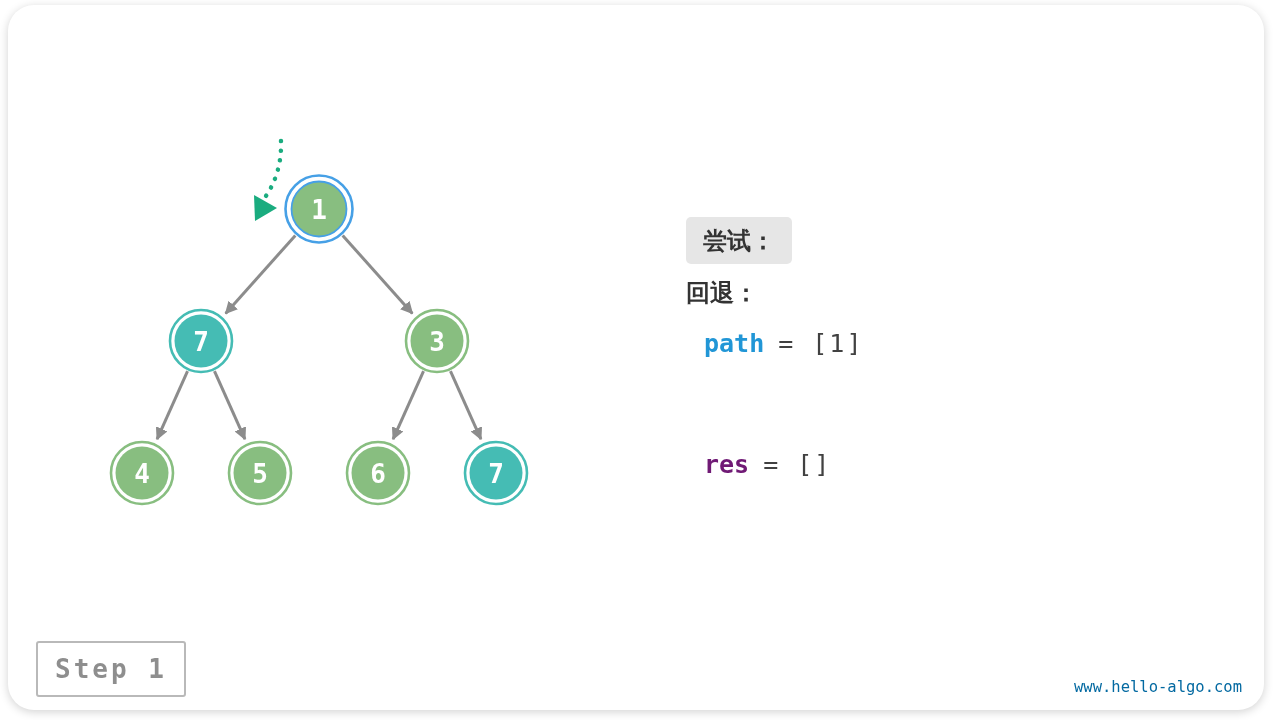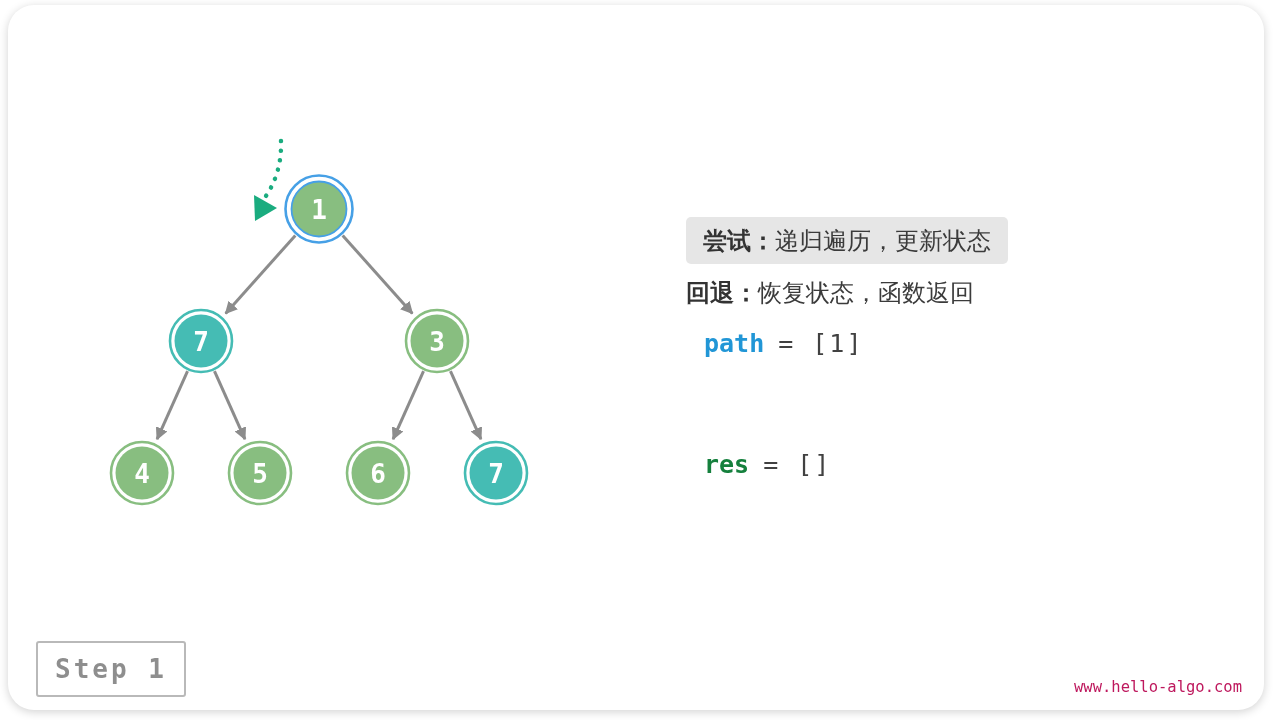--- a/index.html
+++ b/index.html
@@ -45,21 +45,21 @@
     position: absolute;
     font-family: "DejaVu Sans Mono", "Liberation Mono", monospace;
     font-size: 25px;
     color: #414141;
     white-space: nowrap;
   }
   .path-line { left: 704px; top: 329px; }
   .res-line  { left: 704px; top: 450px; }
   .var-name { font-weight: 700; }
   .var-path { color: #2196d6; text-align: right; }
-  .var-res  { color: #15803d; }
+  .var-res  { color: #701a75; }
   .code-rest { margin-left: 14px; color: #414141; letter-spacing: 2px; }
   .step-box {
     position: absolute;
     left: 36px; top: 641px;
     width: 146px; height: 52px;
     background: #ffffff;
     border: 2px solid #b9b9b9;
     border-radius: 3px;
     display: flex;
     align-items: center;
@@ -68,21 +68,21 @@
     font-weight: 700;
     font-size: 26px;
     letter-spacing: 3px;
     color: #8e8e8e;
   }
   .watermark {
     position: absolute;
     right: 38px; top: 678px;
     font-family: "DejaVu Sans Mono", "Liberation Mono", monospace;
     font-size: 15.5px;
-    color: #be185d;
+    color: #0369a1;
     text-align: right;
   }
 </style>
 </head>
 <body>
 
 <div class="card"></div>
 
 <svg id="tree-svg" viewBox="0 0 1280 720">
     <defs>
@@ -132,26 +132,24 @@
     </g>
     <g>
       <circle cx="496" cy="473" r="31" fill="#ffffff" stroke="#45bcb4" stroke-width="2.6"></circle>
       <circle cx="496" cy="473" r="26.5" fill="#45bcb4"></circle>
       <text x="496" y="474" text-anchor="middle" dominant-baseline="central" fill="#ffffff" font-family="&quot;DejaVu Sans Mono&quot;, &quot;Liberation Mono&quot;, monospace" font-size="26" font-weight="bold">7</text>
     </g>
   </svg>
 
 <div class="panel-line try-line">
   <span class="panel-label">尝试：</span>
-    <span>递归遍历，更新状态</span>
 </div>
 
 <div class="panel-line back-line">
   <span class="panel-label">回退：</span>
-    <span>恢复状态，函数返回</span>
 </div>
 
 <div class="code-line path-line">
   <span class="var-name var-path">path</span><span class="code-rest">= [1]</span>
 </div>
 
 <div class="code-line res-line">
   <span class="var-name var-res">res</span><span class="code-rest">= []</span>
 </div>
 

